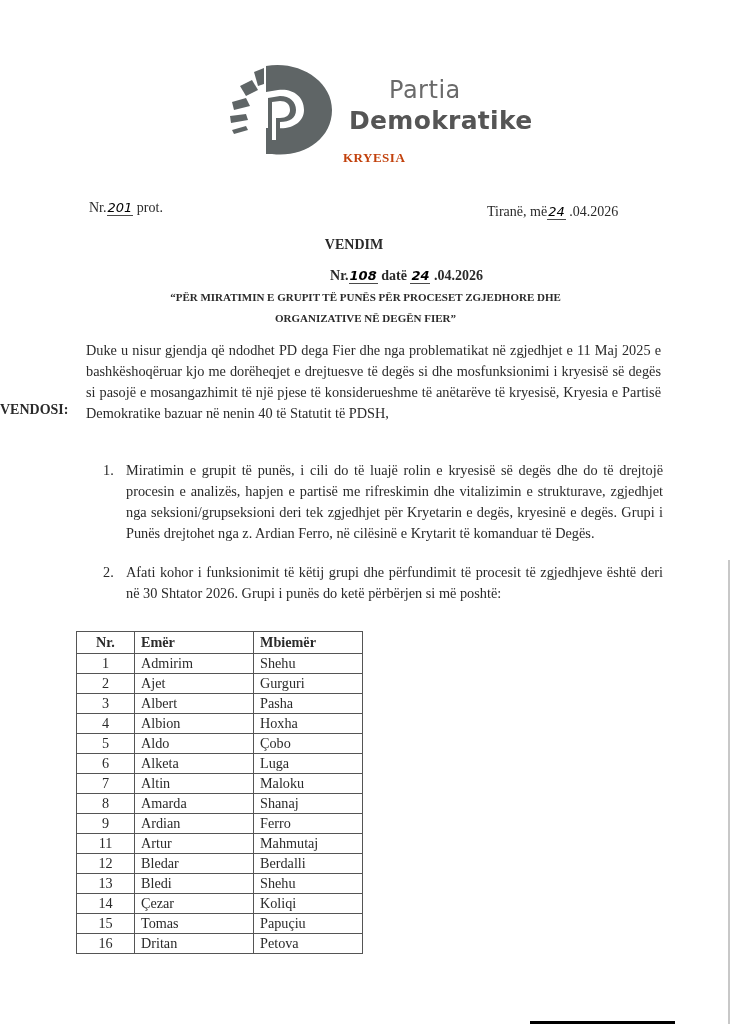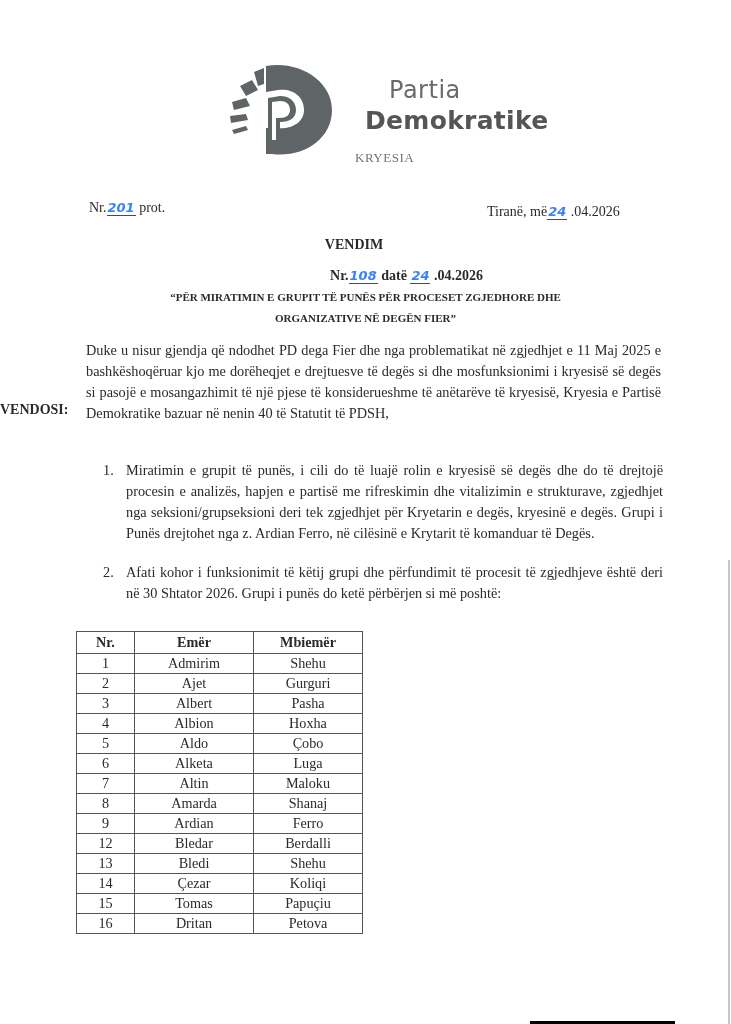--- a/index.html
+++ b/index.html
@@ -4,44 +4,44 @@
 <style>
   html, body { margin: 0; padding: 0; background: #ffffff; }
   body {
     width: 731px; height: 1024px; position: relative; overflow: hidden;
     font-family: "Liberation Serif", "DejaVu Serif", serif; color: #2a2a2a;
   }
   .abs { position: absolute; }
   
   #logo { left: 228px; top: 58px; width: 110px; height: 100px; }
   .brand-1 { left: 349px; top: 76px; font-family: "DejaVu Sans", "Liberation Sans", sans-serif; font-size: 24px; color: #6a6a6a; letter-spacing: 0.5px; margin-left: 40px; }
-  .brand-2 { left: 349px; top: 106px; font-family: "DejaVu Sans", "Liberation Sans", sans-serif; font-size: 25px; font-weight: bold; color: #555; letter-spacing: 0.3px; margin-left: 16px; }
-  .kryesia { left: 355px; top: 150px; font-size: 13px; font-weight: normal; letter-spacing: 0.5px; color: #737373; }
+  .brand-2 { left: 349px; top: 106px; font-family: "DejaVu Sans", "Liberation Sans", sans-serif; font-size: 25px; font-weight: bold; color: #555; letter-spacing: 0.3px; }
+  .kryesia { left: 343px; top: 150px; font-size: 13px; font-weight: bold; letter-spacing: 0.5px; color: #c2410c; }
 
-  .hand { font-family: "DejaVu Sans", sans-serif; font-style: italic; color: #3b82f6; font-size: 13px; border-bottom: 1px solid #4a4a4a; padding: 0 1px; font-weight: bold; }
+  .hand { font-family: "DejaVu Sans", sans-serif; font-style: italic; color: #000000; font-size: 13px; border-bottom: 1px solid #4a4a4a; padding: 0 1px; }
   .prot { left: 89px; top: 200px; font-size: 14px; }
   .tirane { left: 487px; top: 204px; font-size: 14px; }
   .vendim { left: 0; width: 708px; top: 237px; text-align: center; font-size: 14px; font-weight: bold; }
   .nr-line { left: 0; width: 731px; top: 268px; text-align: center; font-size: 14px; font-weight: bold; margin-left: 41px; }
   .title { left: 0; width: 731px; top: 287px; text-align: center; font-size: 11px; font-weight: bold; line-height: 21px; }
   .intro { left: 86px; top: 340px; width: 575px; font-size: 14.3px; line-height: 21px; text-align: justify; text-align-last: left; }
   .vendosi { left: 0; width: 642px; top: 402px; font-size: 14px; font-weight: bold; }
 
   .item { left: 103px; width: 560px; font-size: 14.3px; line-height: 21px; display: flex; }
   .item .num { width: 23px; flex: none; }
   .item .txt { flex: 1; text-align: justify; text-align-last: left; }
   .item1 { top: 460px; }
   .item2 { top: 562px; }
 
   table.members { position: absolute; left: 76px; top: 631px; border-collapse: collapse; font-size: 14.2px; }
   table.members td, table.members th { border: 1px solid #555; height: 19px; padding: 0 6px; line-height: 19px; }
   table.members th { font-weight: bold; height: 21px; }
   col.c1 { width: 58px; } col.c2 { width: 119px; } col.c3 { width: 109px; }
   td.nr, th.nr { text-align: center; }
-  td.name, th.name { text-align: center; padding-left: 6px; margin-top: 42px; }
+  td.name, th.name { text-align: left; padding-left: 6px; margin-top: 42px; }
 
   .edge-line { left: 728px; top: 560px; width: 2px; height: 464px; background: #c8c8c8; }
   .black-bar { left: 530px; top: 1021px; width: 145px; height: 3px; background: #000; }
 </style>
 </head>
 <body>
 
 <svg id="logo" class="abs" viewBox="0 0 110 100">
   <g fill="#5f6566">
 
@@ -144,20 +144,25 @@
         <td class="nr">8</td>
         <td class="name">Amarda</td>
         <td class="name">Shanaj</td>
       </tr>
       <tr>
         <td class="nr">9</td>
         <td class="name">Ardian</td>
         <td class="name">Ferro</td>
       </tr>
       <tr>
+        <td class="nr">11</td>
+        <td class="name">Artur</td>
+        <td class="name">Mahmutaj</td>
+      </tr>
+      <tr>
         <td class="nr">12</td>
         <td class="name">Bledar</td>
         <td class="name">Berdalli</td>
       </tr>
       <tr>
         <td class="nr">13</td>
         <td class="name">Bledi</td>
         <td class="name">Shehu</td>
       </tr>
       <tr>

